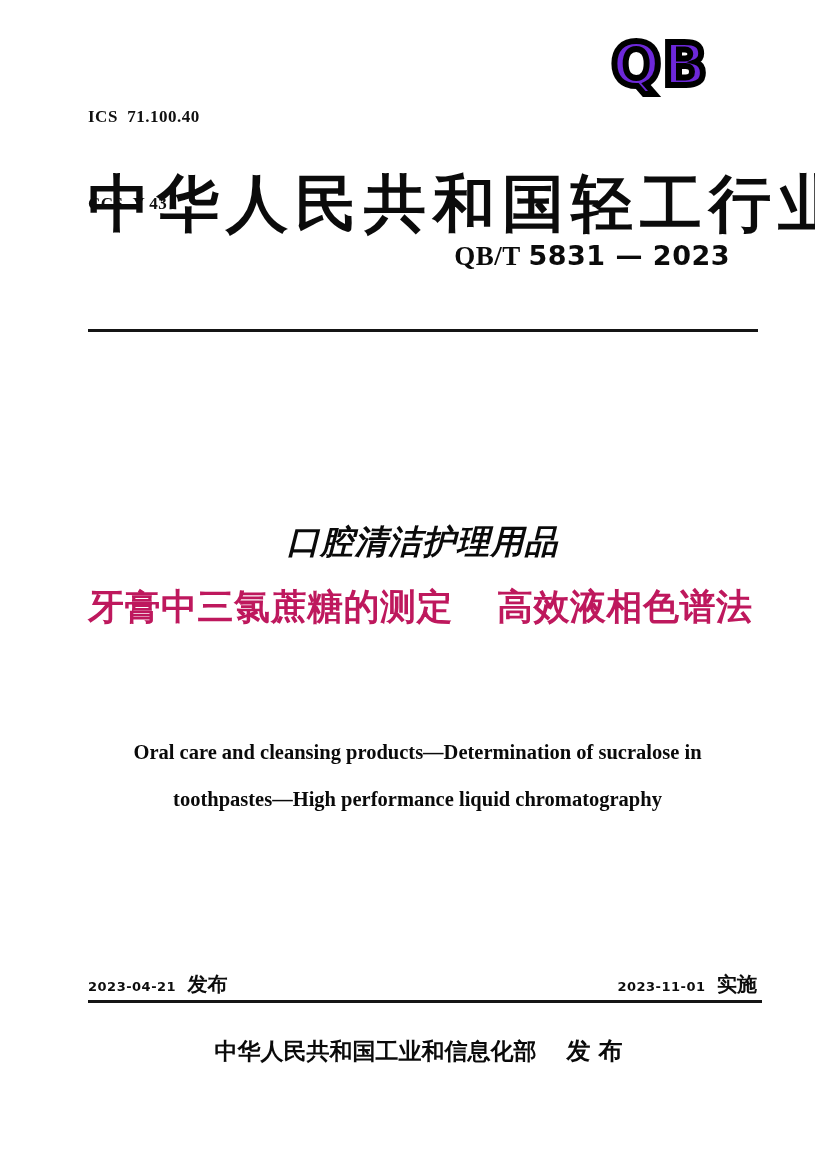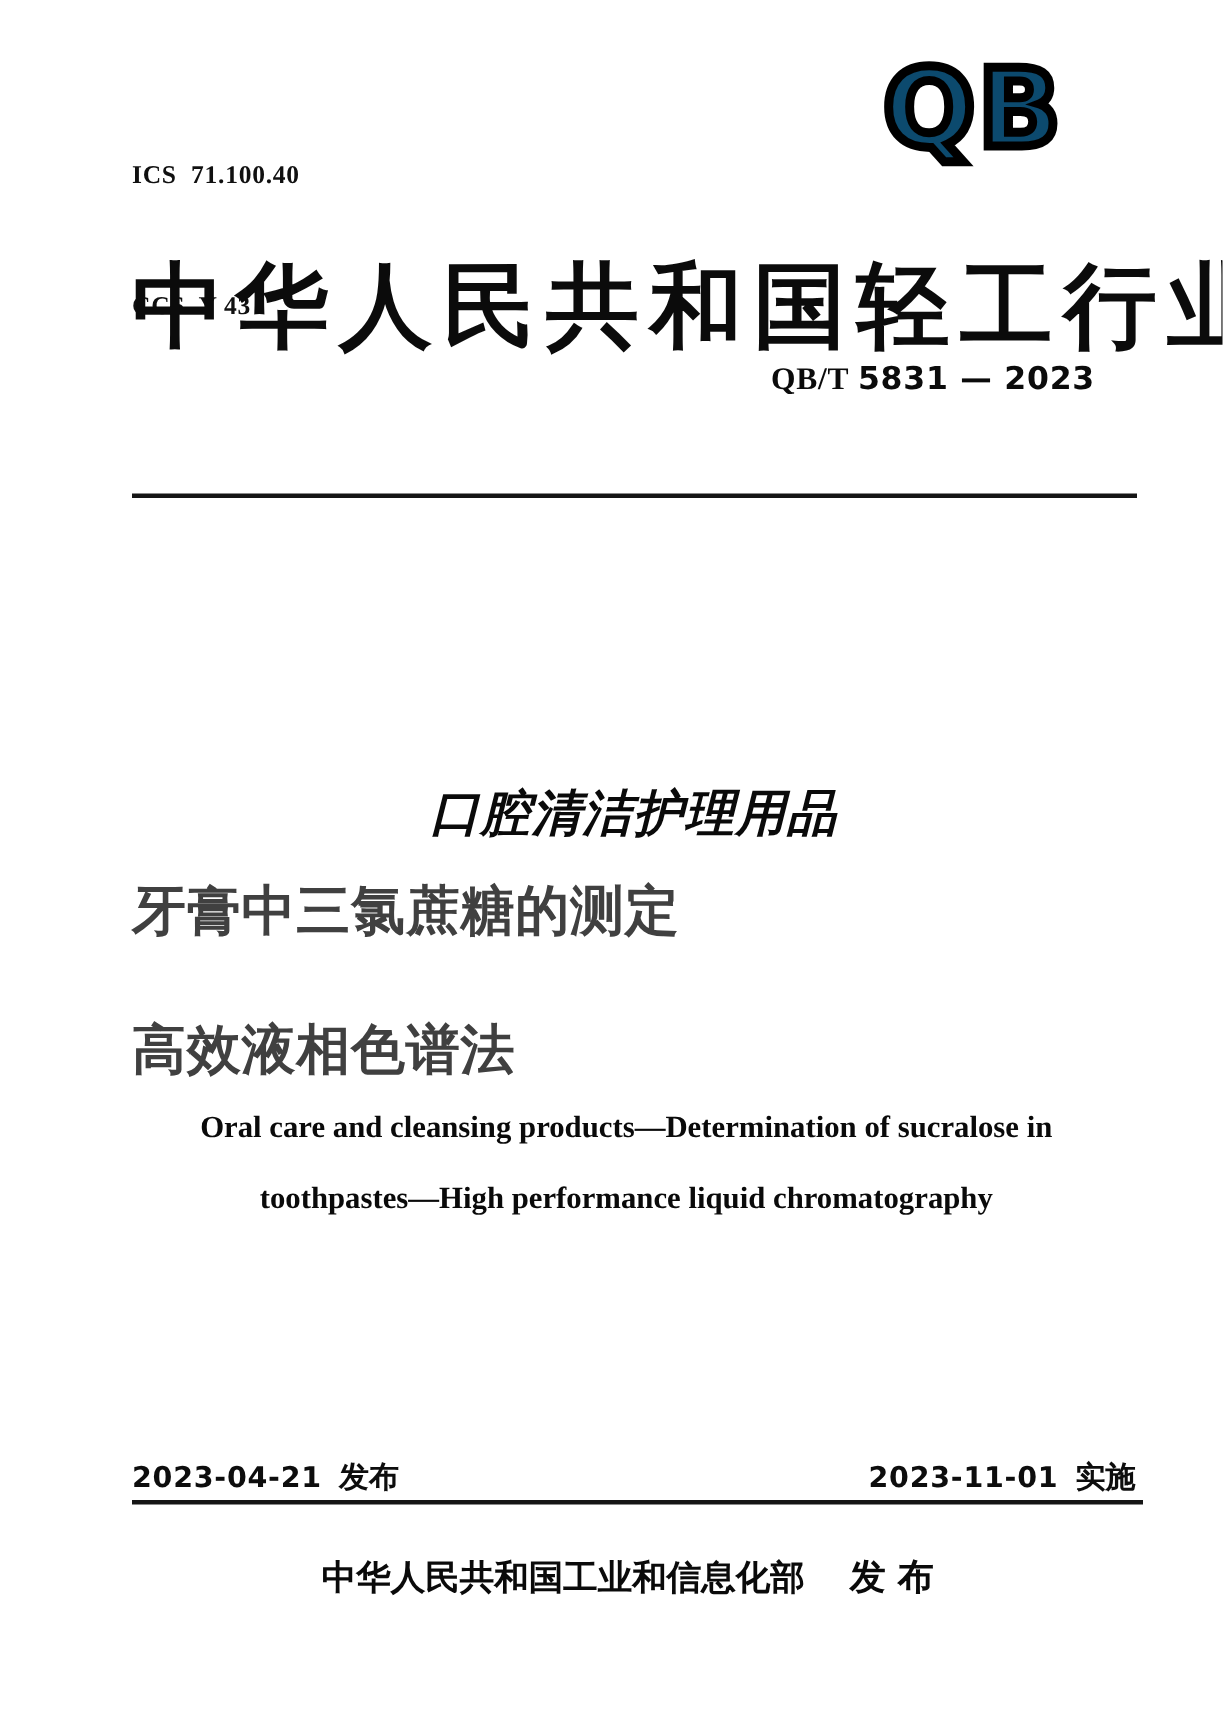--- a/index.html
+++ b/index.html
@@ -33,24 +33,24 @@
     letter-spacing: 0.5px;
   }
 
   
   .qb-logo {
     position: absolute;
     top: 36px;
     right: 106px;
     font-family: "DejaVu Sans", "Liberation Sans", sans-serif;
     font-weight: bold;
-    font-size: 72px;
+    font-size: 58px;
     line-height: 1.0;
     letter-spacing: 2px;
-    color: #0c4a6e;
+    color: #6d28d9;
     -webkit-text-stroke: 6px #000;
     white-space: nowrap;
   }
 
   
   .org-title {
     position: absolute;
     left: 88px;
     right: 58px;
     top: 162px;
@@ -61,21 +61,21 @@
     letter-spacing: 7px;
     color: #0b0b0b;
   }
 
   .standard-no {
     position: absolute;
     top: 240px;
     right: 85px;
     white-space: nowrap;
     font-weight: bold;
-    font-size: 21px;
+    font-size: 27px;
     color: #0b0b0b;
   }
   .standard-no .code {
     font-family: "Liberation Serif", "DejaVu Serif", serif;
     letter-spacing: 0.5px;
   }
   .standard-no .num {
     font-family: "DejaVu Sans", "Liberation Sans", sans-serif;
     letter-spacing: 0.5px;
   }
@@ -108,22 +108,21 @@
     left: 88px;
     right: 58px;
     top: 583px;
     display: flex;
     justify-content: flex-start;
     gap: 44px;
     font-weight: bold;
     font-size: 36px;
     letter-spacing: 0.5px;
     white-space: nowrap;
-    color: #404040;
-    flex-direction: column;
+    color: #be185d;
   }
 
   
   .title-en {
     position: absolute;
     left: 60px;
     right: 40px;
     top: 729px;
     text-align: center;
     font-family: "Liberation Serif", "DejaVu Serif", serif;
@@ -141,21 +140,21 @@
     top: 971px;
     display: flex;
     justify-content: space-between;
     align-items: baseline;
     font-weight: bold;
     color: #0d0d0d;
   }
   .date-item { white-space: nowrap; }
   .date-num {
     font-family: "DejaVu Sans", "Liberation Sans", sans-serif;
-    font-size: 19px;
+    font-size: 13px;
     letter-spacing: 0.5px;
   }
   .date-label {
     font-size: 20px;
     margin-left: 7px;
   }
 
   .rule-bottom {
     position: absolute;
     left: 88px;

